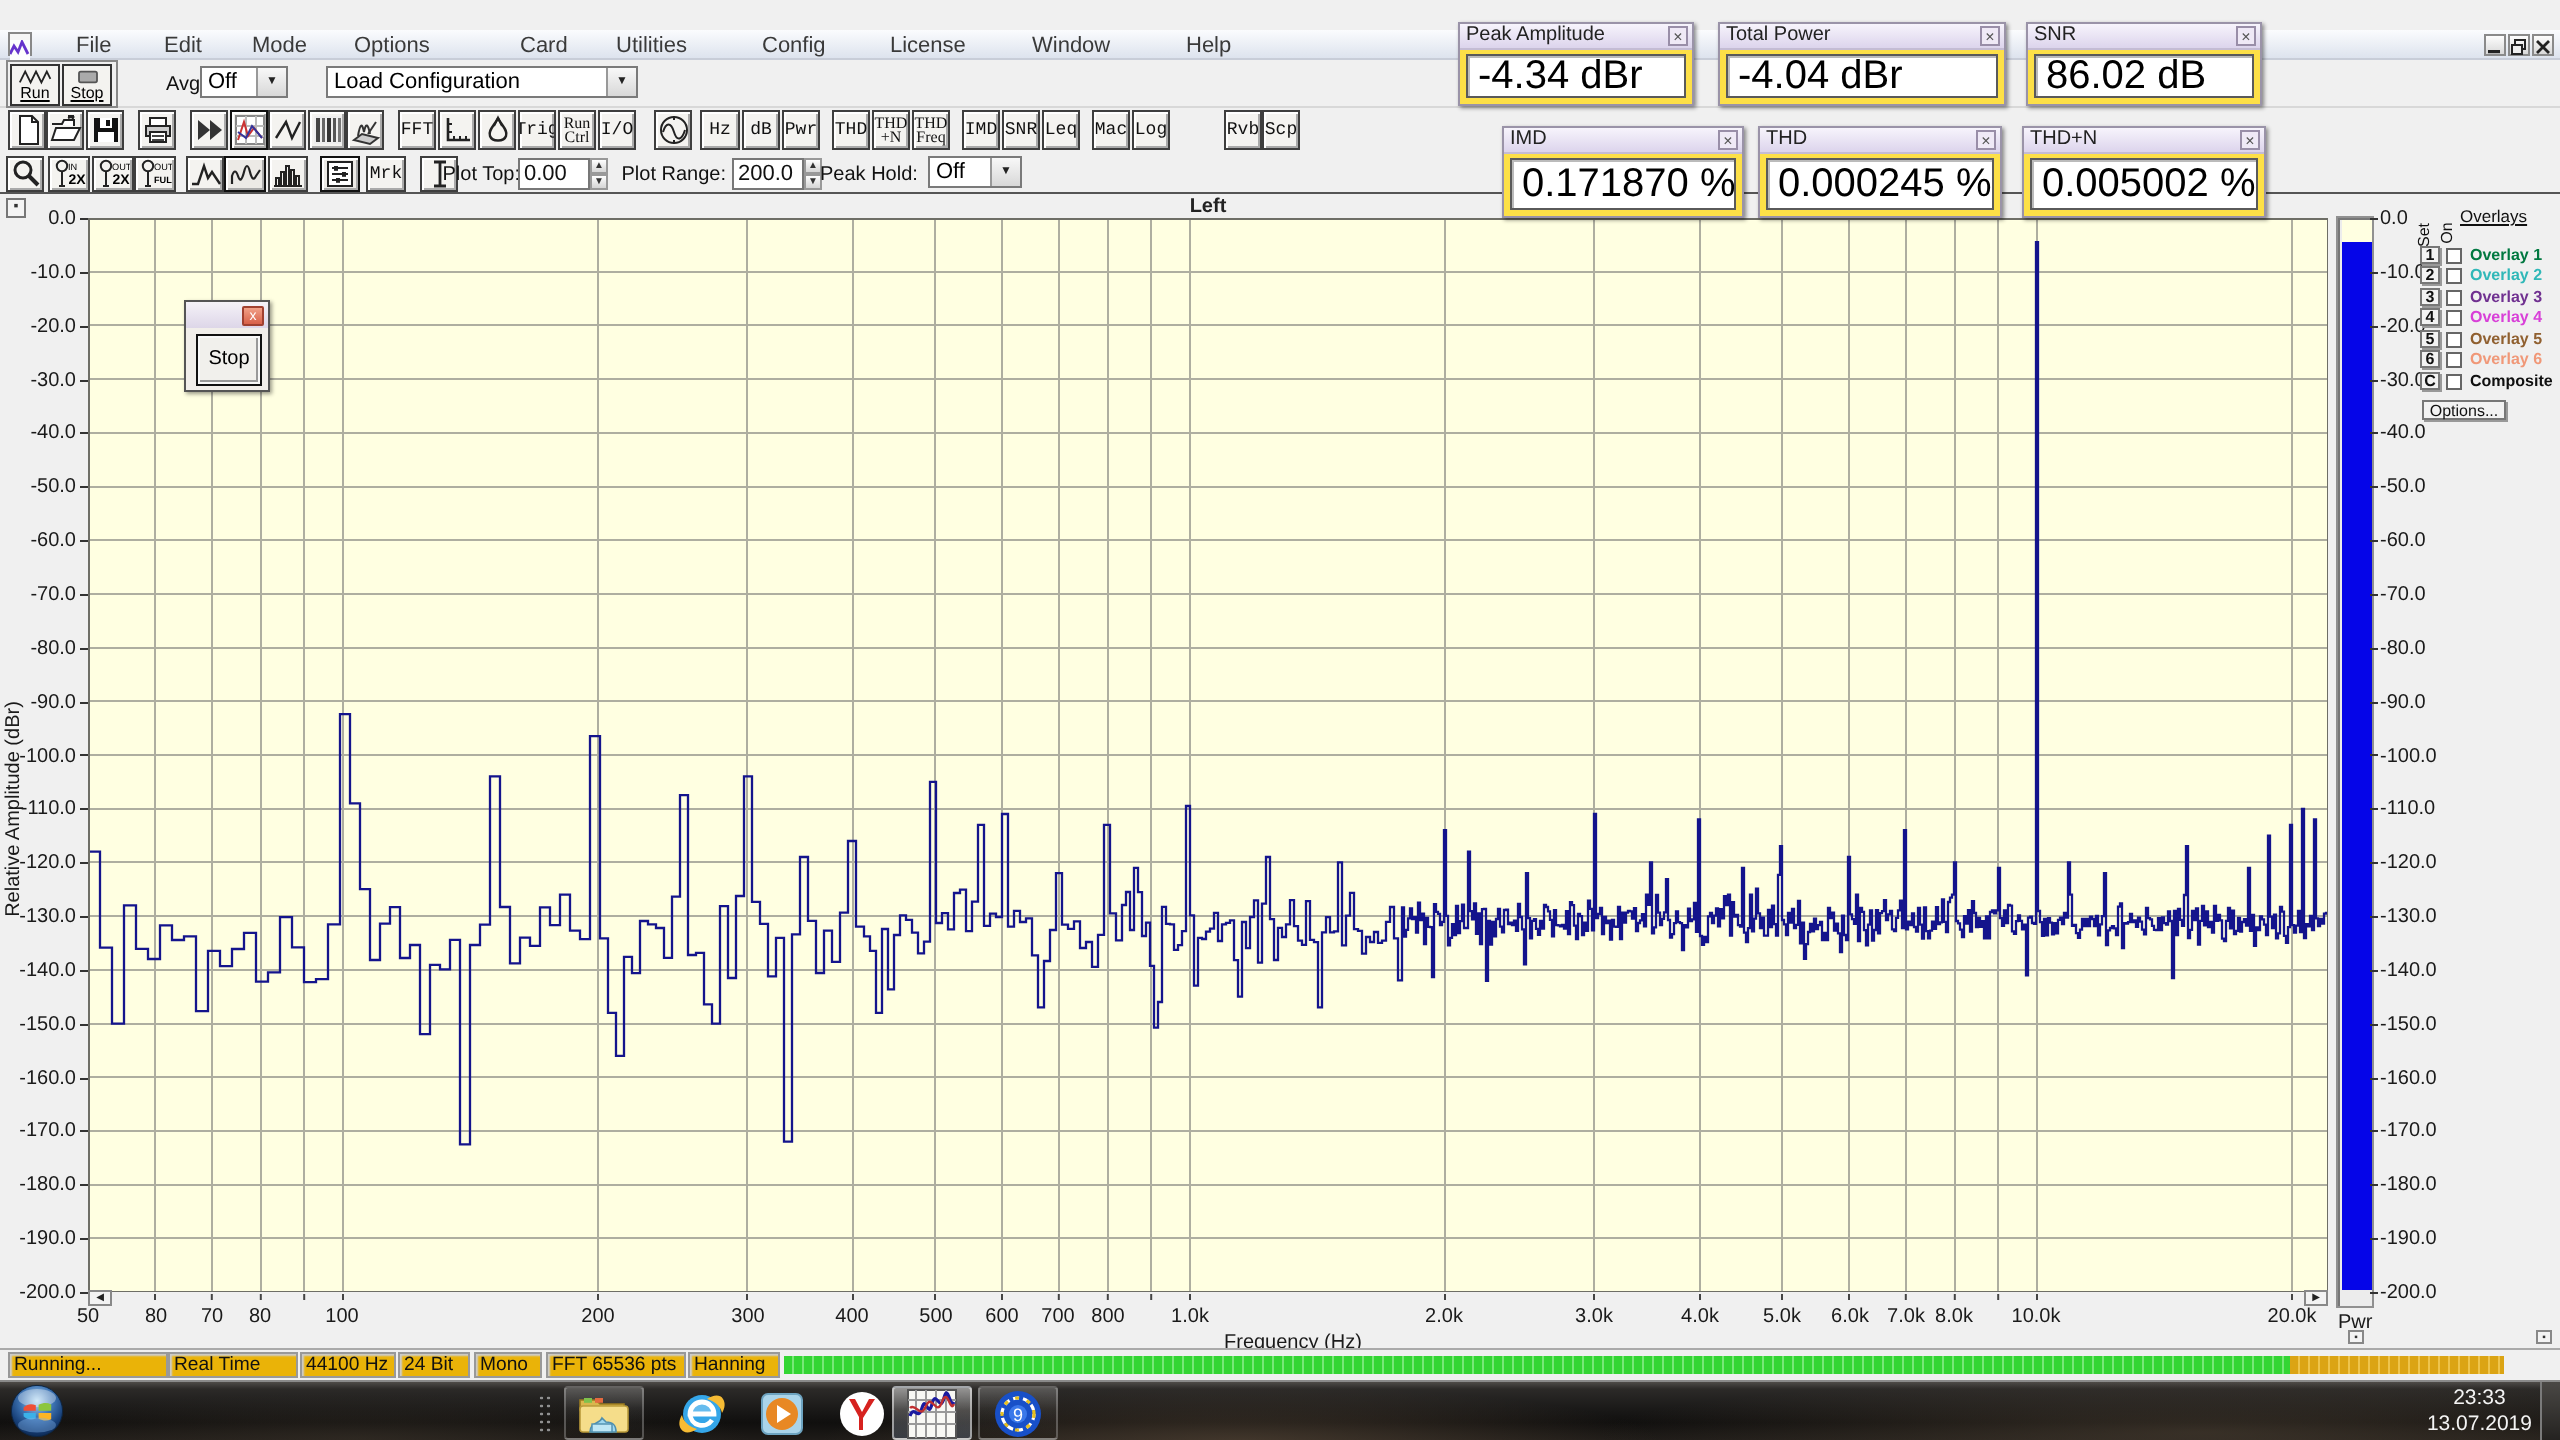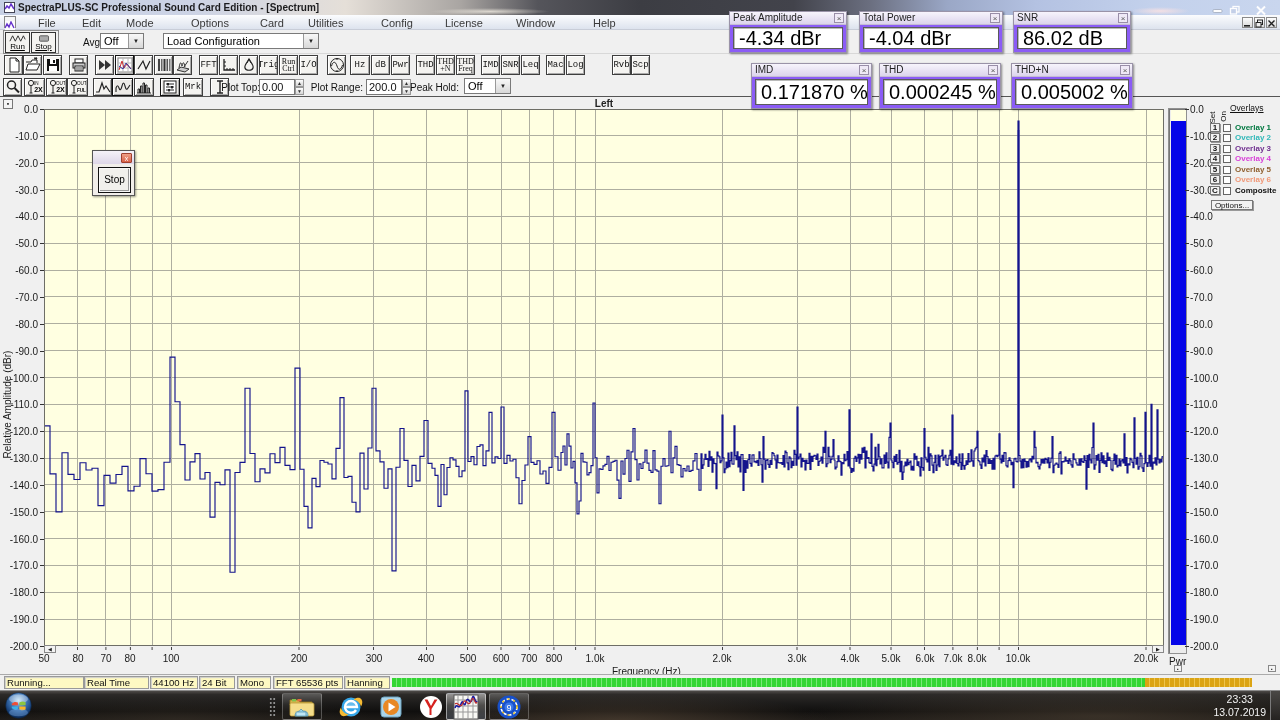--- a/index.html
+++ b/index.html
@@ -66,77 +66,60 @@
 #ov{position:absolute;left:1208px;top:3px;width:72px;height:220px;font-size:10px;color:#111}
 .ovt{position:absolute;left:22px;top:3px;text-decoration:underline;font-size:8.5px}
 .ovset{position:absolute;left:-2px;top:13px;transform:rotate(-90deg);font-size:8px}
 .ovon{position:absolute;left:10px;top:12px;transform:rotate(-90deg);font-size:8px}
 .ovn{position:absolute;left:2px;width:10px;height:9px;background:#f2f2f2;border:1px solid #777;border-radius:0;font-size:8px;line-height:8px;text-align:center;font-weight:bold;box-shadow:1px 1px 0 #999}
 .ovc{position:absolute;left:15px;width:8px;height:8px;background:#fff;border:1px solid #666}
 .ovl{position:absolute;left:27px;font-size:8px;font-weight:bold;white-space:nowrap}
 .ovopt{position:absolute;left:3px;top:100px;width:42px;height:10px;background:#f2f2f2;border:1px solid #777;box-shadow:1px 1px 0 #999;font-size:8px;line-height:9px;text-align:center}
 
 #status{position:absolute;left:0;top:674px;width:1280px;height:16px;background:#f0f0f0;border-top:1px solid #aaa}
-.sbc{position:absolute;top:1px;height:13px;border:1px solid #999;box-shadow:inset 1px 1px 1px #ccc;font-size:9.6px;color:#111;padding:0px 2px;background:#fef9c3;white-space:nowrap;overflow:hidden}
+.sbc{position:absolute;top:1px;height:13px;border:1px solid #999;box-shadow:inset 1px 1px 1px #ccc;font-size:9.6px;color:#111;padding:0px 2px;background:#eab308;white-space:nowrap;overflow:hidden}
 #prog{position:absolute;left:392px;top:3px;width:860px;height:9px;background:repeating-linear-gradient(90deg,#33d633 0,#33d633 4px,#77e877 4px,#77e877 5px)}
 #prog .or{position:absolute;right:0;top:0;width:107px;height:9px;background:repeating-linear-gradient(90deg,#dba414 0,#dba414 4px,#eec44c 4px,#eec44c 5px)}
 
 #task{position:absolute;left:0;top:690px;width:1280px;height:30px;
 background:radial-gradient(ellipse 300px 40px at 620px 30px,rgba(96,78,60,0.55),rgba(0,0,0,0) 70%),radial-gradient(ellipse 400px 36px at 1100px 25px,rgba(88,74,58,0.5),rgba(0,0,0,0) 75%),radial-gradient(ellipse 260px 30px at 180px 28px,rgba(70,60,48,0.4),rgba(0,0,0,0) 75%),linear-gradient(180deg,#4e4b48 0%,#2c2a28 12%,#1b1a19 45%,#100f0e 70%,#1e1b18 100%);border-top:1px solid #8a8a8a}
 #orb{position:absolute;left:5px;top:1px}
 #search{position:absolute;left:35px;top:4px;width:230px;height:25px;background:#ddeefa;border:1px solid #8aa7bf;border-radius:2px}
 #search .stx{position:absolute;left:11px;top:5px;font-size:13px;color:#2a2a2a}
 #search .smic{position:absolute;right:10px;top:3px}
 .grip{position:absolute;top:6px;width:7px;height:19px;background-image:radial-gradient(circle,#8f8f8f 25%,#3a3a3a 28%,transparent 40%);background-size:3.5px 4px}
 .tkf{position:absolute;top:2px;width:40px;height:27px;border:1px solid rgba(255,255,255,0.25);border-radius:2px;background:linear-gradient(180deg,rgba(255,255,255,0.22),rgba(255,255,255,0.06) 45%,rgba(0,0,0,0.1));display:flex;align-items:center;justify-content:center}
 .tkf.active{background:linear-gradient(180deg,rgba(255,255,255,0.5),rgba(255,255,255,0.22) 45%,rgba(160,200,255,0.18));border-color:rgba(255,255,255,0.5)}
 .tki{position:absolute;top:2px;width:40px;height:27px;display:flex;align-items:center;justify-content:center}
 #tray{position:absolute;right:0;top:0;width:170px;height:30px;color:#f0f0f0}
 #clock{position:absolute;right:14px;top:2px;text-align:center;font-size:10.5px;line-height:13px;color:#f4f4f4}
 #sdesk{position:absolute;right:0px;top:0;width:10px;height:30px;border-left:1px solid #7a7a7a;background:linear-gradient(180deg,#4a4845,#23211f)}
 
-.mp{position:absolute;background:#8b5cf6;border:1px solid #9a93a8;box-shadow:1px 1px 2px rgba(0,0,0,0.45);z-index:60}
+.mp{position:absolute;background:#fde047;border:1px solid #9a93a8;box-shadow:1px 1px 2px rgba(0,0,0,0.45);z-index:60}
 .mpt{position:relative;height:13px;background:linear-gradient(180deg,#f7f4fc,#dcd4ec);font-size:10px;color:#222;padding:0 3px;border-bottom:1px solid #c4bcd4}
 .mpx{position:absolute;right:2px;top:1px;width:10px;height:10px;border:1px solid #998ea8;background:#efe9f6;font-size:8px;line-height:9px;text-align:center;color:#555}
 .mpv{position:absolute;left:3px;right:3px;top:15px;bottom:3px;background:#fff;border:1px solid #5a5a5a;box-shadow:inset 1px 1px 0 #bbb;color:#000;display:flex;align-items:center;padding-left:5px;white-space:nowrap;overflow:hidden}
 
 #stopdlg{position:absolute;left:92px;top:150px;width:43px;height:46px;background:#f1eeea;border:1px solid #555;box-shadow:1px 1px 2px rgba(0,0,0,0.4);z-index:55}
 #stopdlg .tb2{height:13px;background:linear-gradient(180deg,#f5f2f8,#ddd6e8)}
 #stopdlg .cls{position:absolute;right:2px;top:2px;width:11px;height:10px;background:linear-gradient(180deg,#f0a088,#d86048);border:1px solid #a04030;border-radius:1px;color:#fff;font-size:7px;line-height:9px;text-align:center}
 #stopbtn{position:absolute;left:5px;top:16px;width:33px;height:26px;background:#f1f0ec;border:1px solid #111;box-shadow:inset 0 0 0 1px #f8f8f8, inset -2px -2px 0 #999;font-size:10px;text-align:center;line-height:24px}
 </style></head><body>
 <div id="root">
 
-<div id="title">
- <div class="ico">
-        <svg width="9" height="9" viewBox="0 0 9 9">
-          <rect width="9" height="9" fill="#fff"></rect>
-          <path d="M0 6l2-3 2 2 2-4 3 5" stroke="#63c" stroke-width="1.5" fill="none"></path>
-        </svg>
-      </div>
- <div class="txt">SpectraPLUS-SC Professional Sound Card Edition - [Spectrum]</div>
- <div id="wbtns"><svg width="62" height="11" viewBox="0 0 62 11">
-  <rect x="1" y="4.5" width="9" height="3" rx="1.2" fill="#fdfdfe" stroke="#8a93a8" stroke-width="0.6"></rect>
-  <rect x="21" y="1.5" width="6" height="5.5" fill="none" stroke="#fdfdfe" stroke-width="1.3"></rect>
-          <rect x="18.5" y="3.5" width="6" height="5.5" fill="#c3cfe8" stroke="#fdfdfe" stroke-width="1.3"></rect>
-  <path d="M45 1.5l8 8m0-8l-8 8" stroke="#fdfdfe" stroke-width="2"></path>
-        </svg></div>
-<div style="position:absolute;left:1130px;top:7px;width:60px;height:8px;background:radial-gradient(ellipse at center,rgba(246,225,228,0.95),rgba(246,225,228,0) 70%)"></div>
-<div style="position:absolute;left:430px;top:8px;width:120px;height:7px;background:radial-gradient(ellipse at center,rgba(240,235,225,0.8),rgba(240,235,225,0) 70%)"></div>
-</div>
 
 <div id="menu">
  <div class="cico"><svg width="10" height="10" viewBox="0 0 10 10">
           <rect width="10" height="10" fill="#fdfdfd"></rect>
           <path d="M0 7l2-4 2 3 2-5 3 6" stroke="#63c" stroke-width="1.4" fill="none"></path>
         </svg></div>
  <div class="mi" style="left:38px">File</div>
       <div class="mi" style="left:82px">Edit</div>
       <div class="mi" style="left:126px">Mode</div>
-      <div class="mi" style="left:191px">Options</div>
+      <div class="mi" style="left:177px">Options</div>
       <div class="mi" style="left:260px">Card</div>
       <div class="mi" style="left:308px">Utilities</div>
       <div class="mi" style="left:381px">Config</div>
       <div class="mi" style="left:445px">License</div>
       <div class="mi" style="left:516px">Window</div>
       <div class="mi" style="left:593px">Help</div>
  <div id="mdibtn"><span><svg width="9" height="9">
             <rect x="1" y="6" width="6" height="1.6" fill="#222"></rect>
           </svg></span><span><svg width="9" height="9">
             <rect x="2.5" y="1" width="5" height="4.5" fill="none" stroke="#222"></rect>

